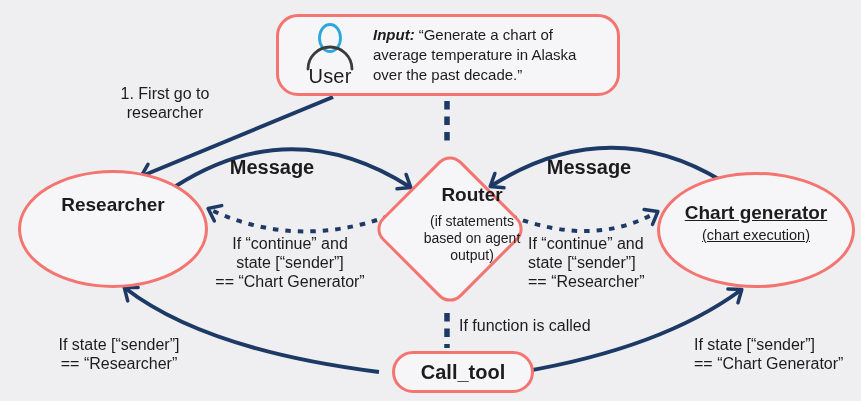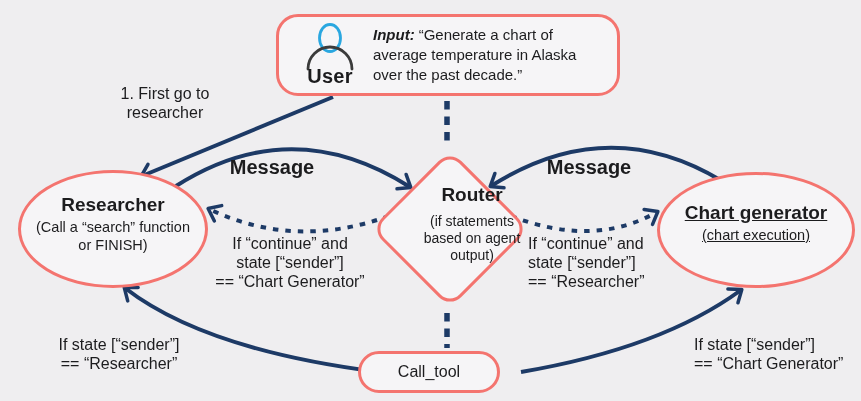--- a/index.html
+++ b/index.html
@@ -10,36 +10,36 @@
   }
   svg.wires{position:absolute; left:0; top:0; z-index:1;}
   .wire{fill:none; stroke:#1d3a66;}
   .wire.solid{stroke-width:4;}
   .wire.dash{stroke-width:4; stroke-dasharray:5.5 7;}
   .wire.vdash{stroke-width:5.5; stroke-dasharray:8.5 7;}
 
   .node{position:absolute; z-index:2; background:#f6f5f7; border:3px solid #f4746f; box-sizing:border-box;}
   .user-box{left:276px; top:14px; width:344px; height:82px; border-radius:22px; display:flex; align-items:center;}
   .user-col{width:86px; display:flex; flex-direction:column; align-items:center; justify-content:center; margin-left:8px;}
-  .user-name{font-weight:700; font-size:20px; margin-top:-6px; letter-spacing:.2px;}
+  .user-name{font-weight:400; font-size:20px; margin-top:-6px; letter-spacing:.2px;}
   .user-input{width:228px; font-size:15px; line-height:20px; margin-left:0;}
   .user-input .pfx{font-style:italic; font-weight:700; margin-right:4px;}
 
   .ellipse{border-radius:50%; text-align:center;}
   .ell-left{left:18px; top:170px; width:190px; height:118px; padding-top:21px;}
   .ell-right{left:657px; top:172px; width:198px; height:116px; padding-top:27px;text-decoration:underline;}
   .n-label{font-weight:700; font-size:19px; line-height:22px;}
   .n-sub{font-size:14.5px; line-height:18px; white-space:pre-line; margin-top:2px;}
 
   .diamond{left:394px; top:173px; width:112px; height:112px; transform:rotate(45deg); border-radius:16px;}
   .router-text{position:absolute; z-index:3; left:402px; top:184px; width:140px; text-align:center;}
   .router-text .n-sub{margin-top:7px; font-size:14px; line-height:17px;}
 
-  .call-tool{left:358px; top:351px; width:142px; height:42px; border-radius:21px;
-    display:flex; align-items:center; justify-content:center; font-weight:400; font-size:16px; z-index:2;}
+  .call-tool{left:392px; top:351px; width:142px; height:42px; border-radius:21px;
+    display:flex; align-items:center; justify-content:center; font-weight:700; font-size:20px; z-index:2;}
 
   .elabel{position:absolute; z-index:3; font-size:16px; line-height:19px; white-space:pre-line;}
   .elabel.bold{font-weight:700; font-size:20px;}
   .ctr{text-align:center;}
 </style>
 </head>
 <body>
 
 <div id="stage">
 
@@ -66,22 +66,20 @@
         <ellipse cx="26" cy="15" rx="10.5" ry="13.5" fill="none" stroke="#2aa7e0" stroke-width="2.8"></ellipse>
         <path d="M 4 46 A 22 22 0 0 1 48 46" fill="none" stroke="#3b3b3b" stroke-width="2.8" stroke-linecap="round"></path>
       </svg>
       <div class="user-name">User</div>
     </div>
     <div class="user-input"><span class="pfx">Input:</span><span>“Generate a chart of average temperature in Alaska over the past decade.”</span></div>
   </div>
 
   <div class="node ellipse ell-left">
     <div class="n-label">Researcher</div>
-    <div class="n-sub">(Call a “search” function
-or FINISH)</div>
   </div>
 
   <div class="node ellipse ell-right">
     <div class="n-label">Chart generator</div>
     <div class="n-sub">(chart execution)</div>
   </div>
 
   <div class="node diamond"></div>
   <div class="router-text">
     <div class="n-label">Router</div>
@@ -97,18 +95,19 @@
   <div class="elabel ctr" style="left:100px; top:84px; width:130px;">1. First go to
 researcher</div>
   <div class="elabel bold ctr" style="left:212px; top:158px; width:120px;">Message</div>
   <div class="elabel bold ctr" style="left:529px; top:158px; width:120px;">Message</div>
   <div class="elabel ctr" style="left:208px; top:234px; width:164px;">If “continue” and
 state [“sender”]
 == “Chart Generator”</div>
   <div class="elabel" style="left:528px; top:234px; width:164px;">If “continue” and
 state [“sender”]
 == “Researcher”</div>
+  <div class="elabel" style="left:459px; top:316px;">If function is called</div>
   <div class="elabel ctr" style="left:28px; top:335px; width:182px;">If state [“sender”]
 == “Researcher”</div>
   <div class="elabel" style="left:694px; top:335px; width:170px;">If state [“sender”]
 == “Chart Generator”</div>
 
 </div>
 
 </body></html>

